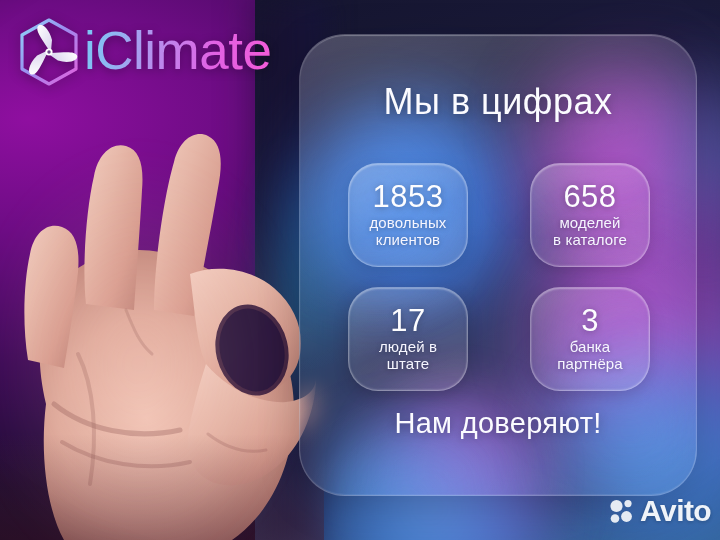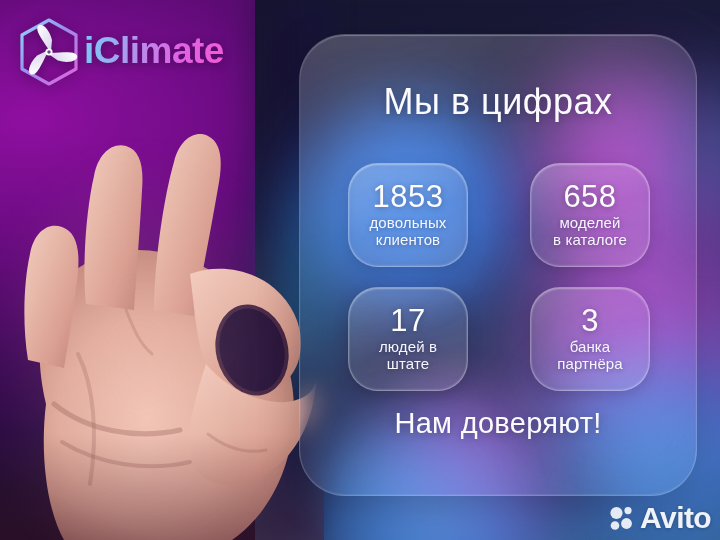--- a/index.html
+++ b/index.html
@@ -156,32 +156,32 @@
   
   .card-1 .card-label{width:150px;}
   .card-2 .card-label{width:142px;}
   .card-3 .card-label{width:118px;}
   .card-4 .card-label{width:136px;}
 
   
   .logo{position:absolute;left:16px;top:16px;display:flex;align-items:center;gap:2px;}
   .logo-mark{width:66px;height:72px;position:relative;filter:drop-shadow(0 2px 6px rgba(0,0,0,.35));}
   .logo-text{
-    font-size:37px;font-weight:700;letter-spacing:-.5px;
+    font-size:53px;font-weight:400;letter-spacing:-.5px;
     background:linear-gradient(100deg,#79c8f5 0%, #8fb7f2 16%, #b98ced 40%, #e062e4 68%, #f45ad8 100%);
     -webkit-background-clip:text;background-clip:text;color:transparent;
     text-shadow:none;
     filter:drop-shadow(0 2px 5px rgba(0,0,0,.35));
     line-height:1;
     padding-bottom:4px;
   }
 
   
   .avito{
-    position:absolute;right:9px;bottom:7px;
+    position:absolute;right:9px;bottom:14px;
     display:flex;align-items:center;gap:5px;
     opacity:.92;
   }
   .avito-dots{width:26px;height:26px;position:relative;}
   .avito-text{
     color:#fff;font-size:30px;font-weight:700;letter-spacing:-.6px;line-height:1;
     text-shadow:0 1px 4px rgba(0,0,0,.28);
   }
 </style>
 </head>

